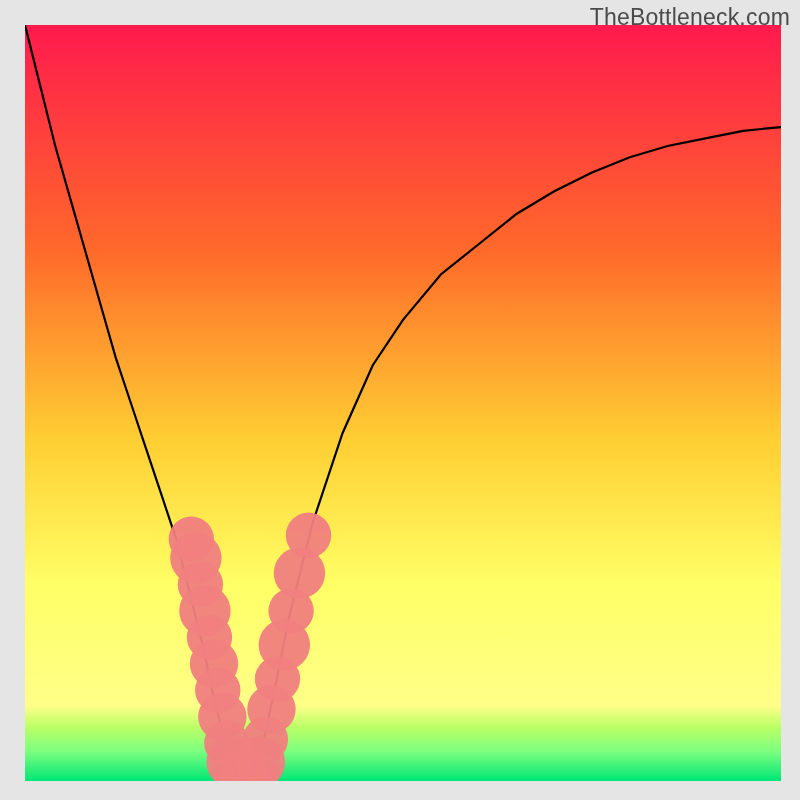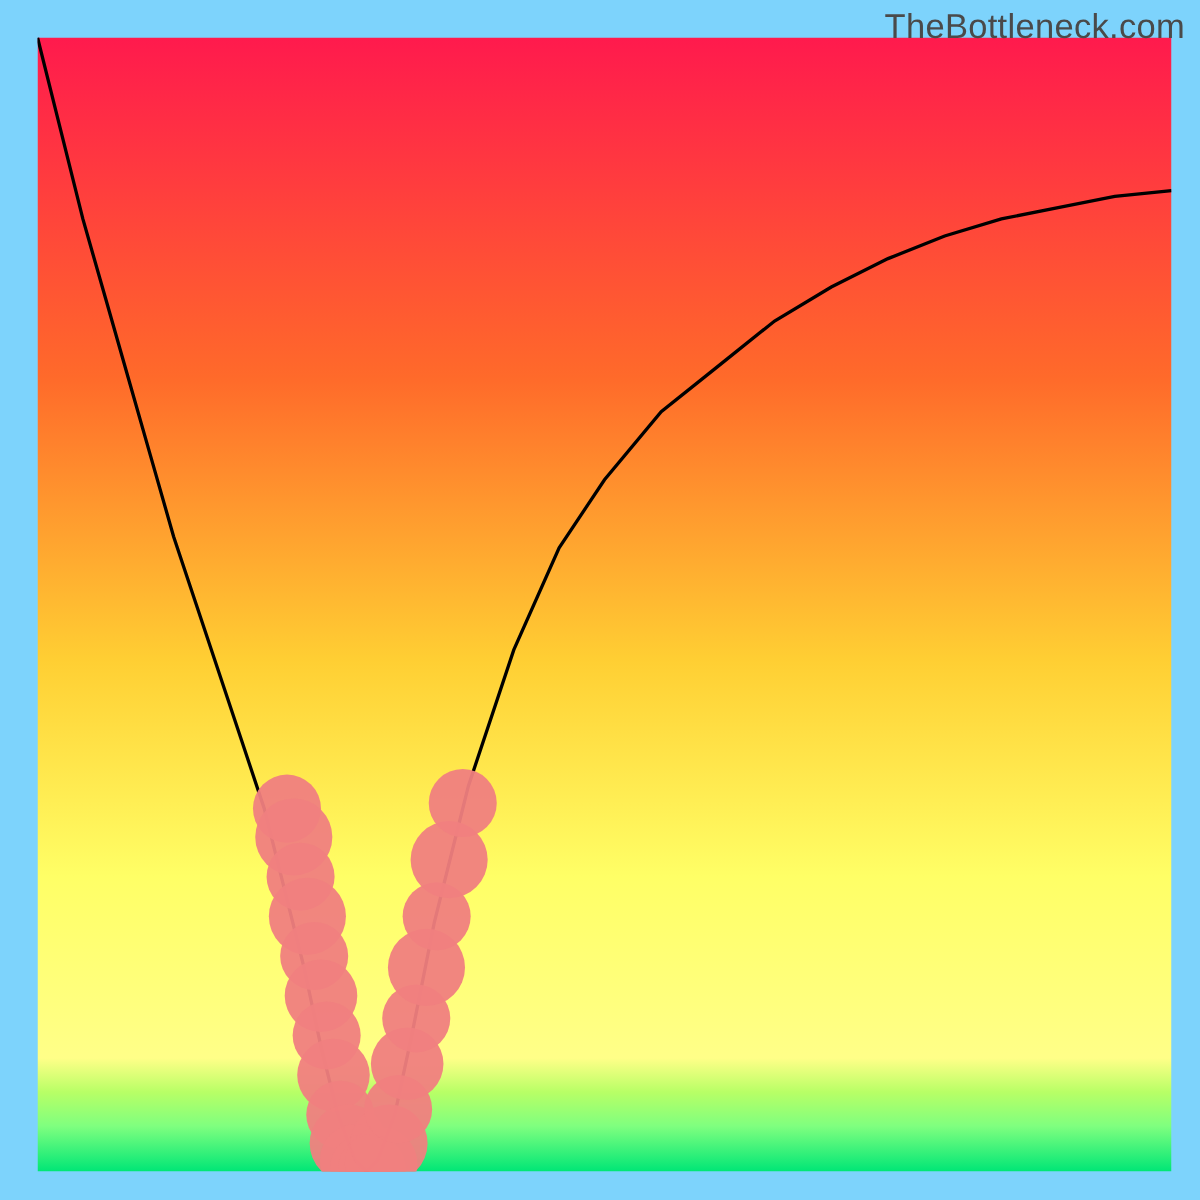--- a/index.html
+++ b/index.html
@@ -1,21 +1,21 @@
 <!DOCTYPE html>
 <html><head>
 <meta charset="utf-8">
 <style>
   * { margin: 0; padding: 0; box-sizing: border-box; }
   html, body { width: 800px; height: 800px; overflow: hidden; background: #000; }
   .stage {
     position: relative;
     width: 800px;
     height: 800px;
-    background: #7dd3fc;
+    background: #e5e5e5;
   }
   .watermark {
     position: absolute;
     top: 4px;
     right: 10px;
     font-family: Arial, Helvetica, sans-serif;
     font-size: 23px;
     color: #4a4a4a;
     letter-spacing: 0.2px;
     z-index: 50;

